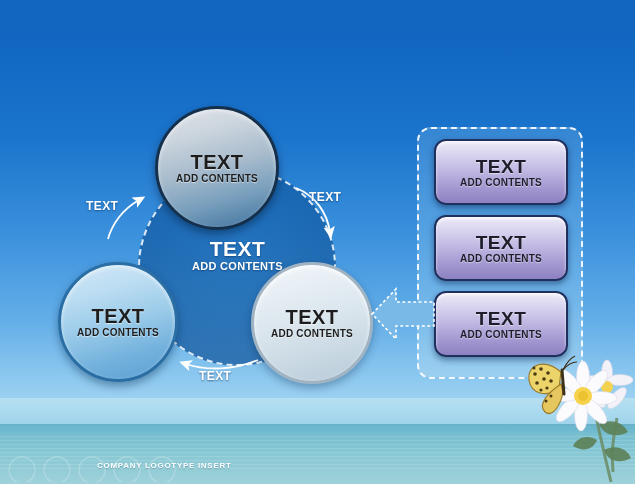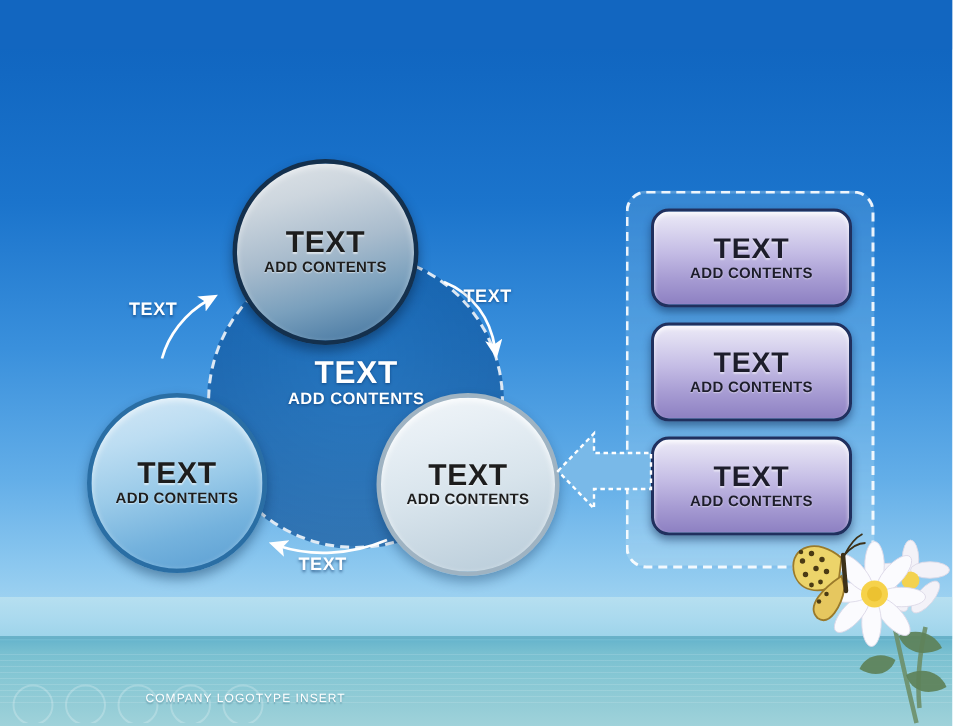--- a/index.html
+++ b/index.html
@@ -141,21 +141,21 @@
 
   
   .logo-wrap{position:absolute;left:4px;top:450px;height:30px;}
   .logo-text{
     font-size:28px;font-weight:bold;color:#ffffff;line-height:28px;
     letter-spacing:-1px;font-family:"DejaVu Sans",sans-serif;
     text-shadow:0 1px 1px rgba(0,60,90,.25);
   }
   .logo-sub{
     position:absolute;left:86px;top:461px;
-    font-size:8px;font-weight:normal;color:#ffffff;letter-spacing:.7px;
+    font-size:8px;font-weight:bold;color:#ffffff;letter-spacing:.7px;
     text-shadow:0 1px 1px rgba(0,60,90,.3);
     padding-left:11px;
   }
   .logo-ghost{
     position:absolute;left:2px;top:448px;width:180px;height:34px;
     opacity:.22;
   }
 </style>
 </head>
 <body>

